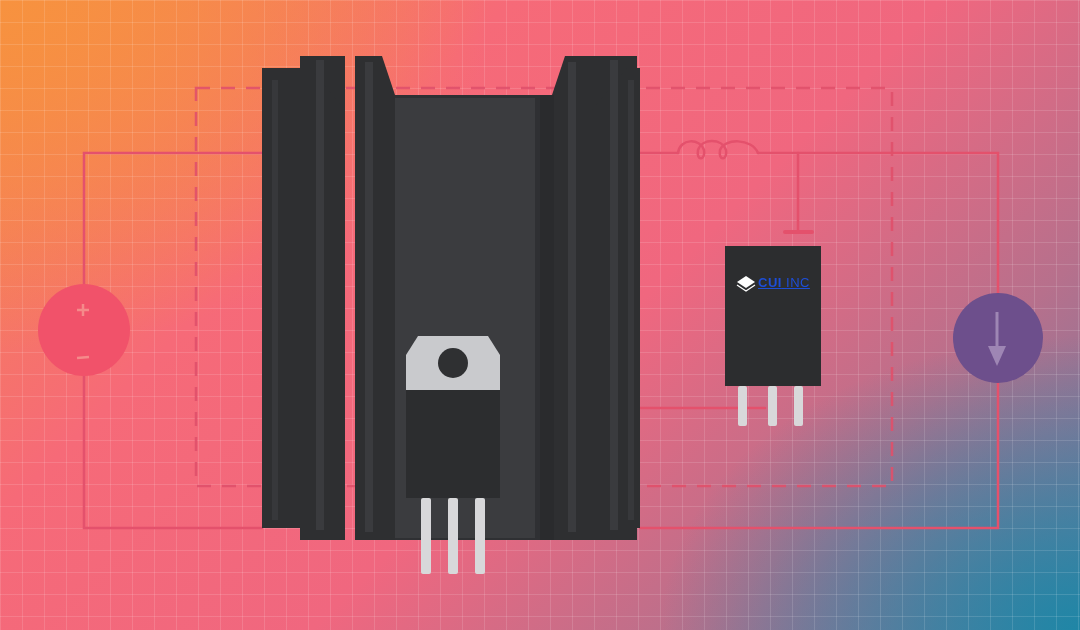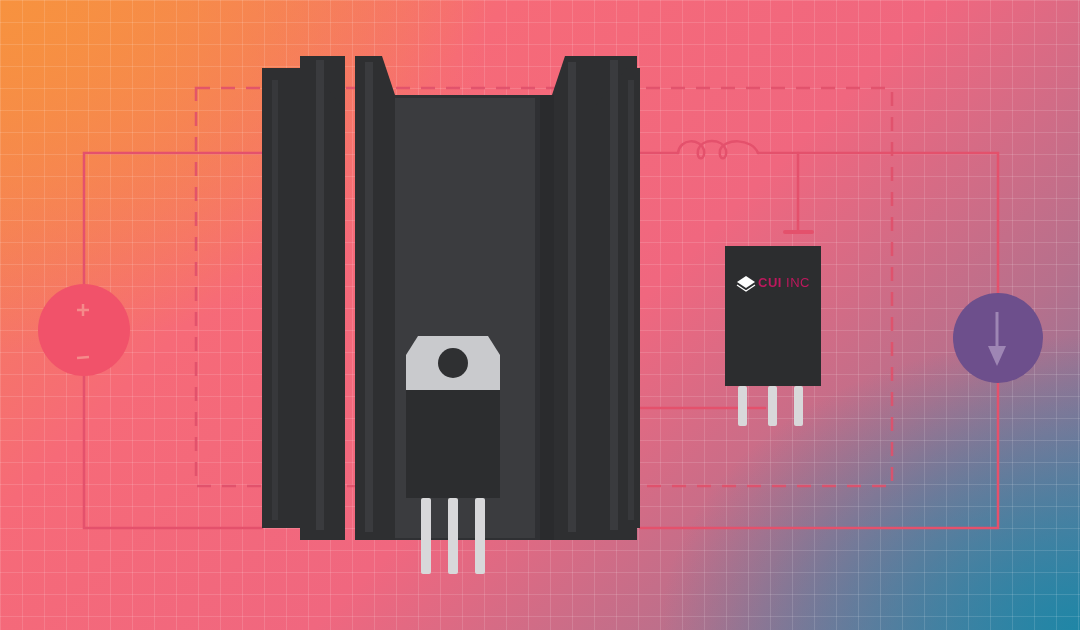--- a/index.html
+++ b/index.html
@@ -8,21 +8,21 @@
     background:
       radial-gradient(ellipse 700px 500px at 0% 0%, #f7923f 0%, rgba(247,146,63,0) 70%),
       radial-gradient(ellipse 600px 420px at 100% 100%, #1f86a6 0%, rgba(31,134,166,0) 70%),
       linear-gradient(135deg,#f58a4a 0%,#f66a78 30%,#f0677f 55%,#b7708c 78%,#6c7aa0 100%);}
   .grid{position:absolute;inset:0;
     background-image:
       linear-gradient(rgba(255,255,255,0.13) 1px, transparent 1px),
       linear-gradient(90deg, rgba(255,255,255,0.13) 1px, transparent 1px);
     background-size:22px 22px;}
   svg.scene{position:absolute;left:0;top:0;}
-  .label{position:absolute;color:#be185d;font-weight:bold;font-size:13px;letter-spacing:0.5px;}
+  .label{position:absolute;color:#1d4ed8;font-weight:bold;font-size:13px;letter-spacing:0.5px;text-decoration:underline;}
   .label .thin{font-weight:normal;}
 </style>
 </head>
 <body>
 
 <div class="bg"></div>
 <div class="grid"></div>
 
 <svg class="scene" width="1080" height="630" viewBox="0 0 1080 630">
 

